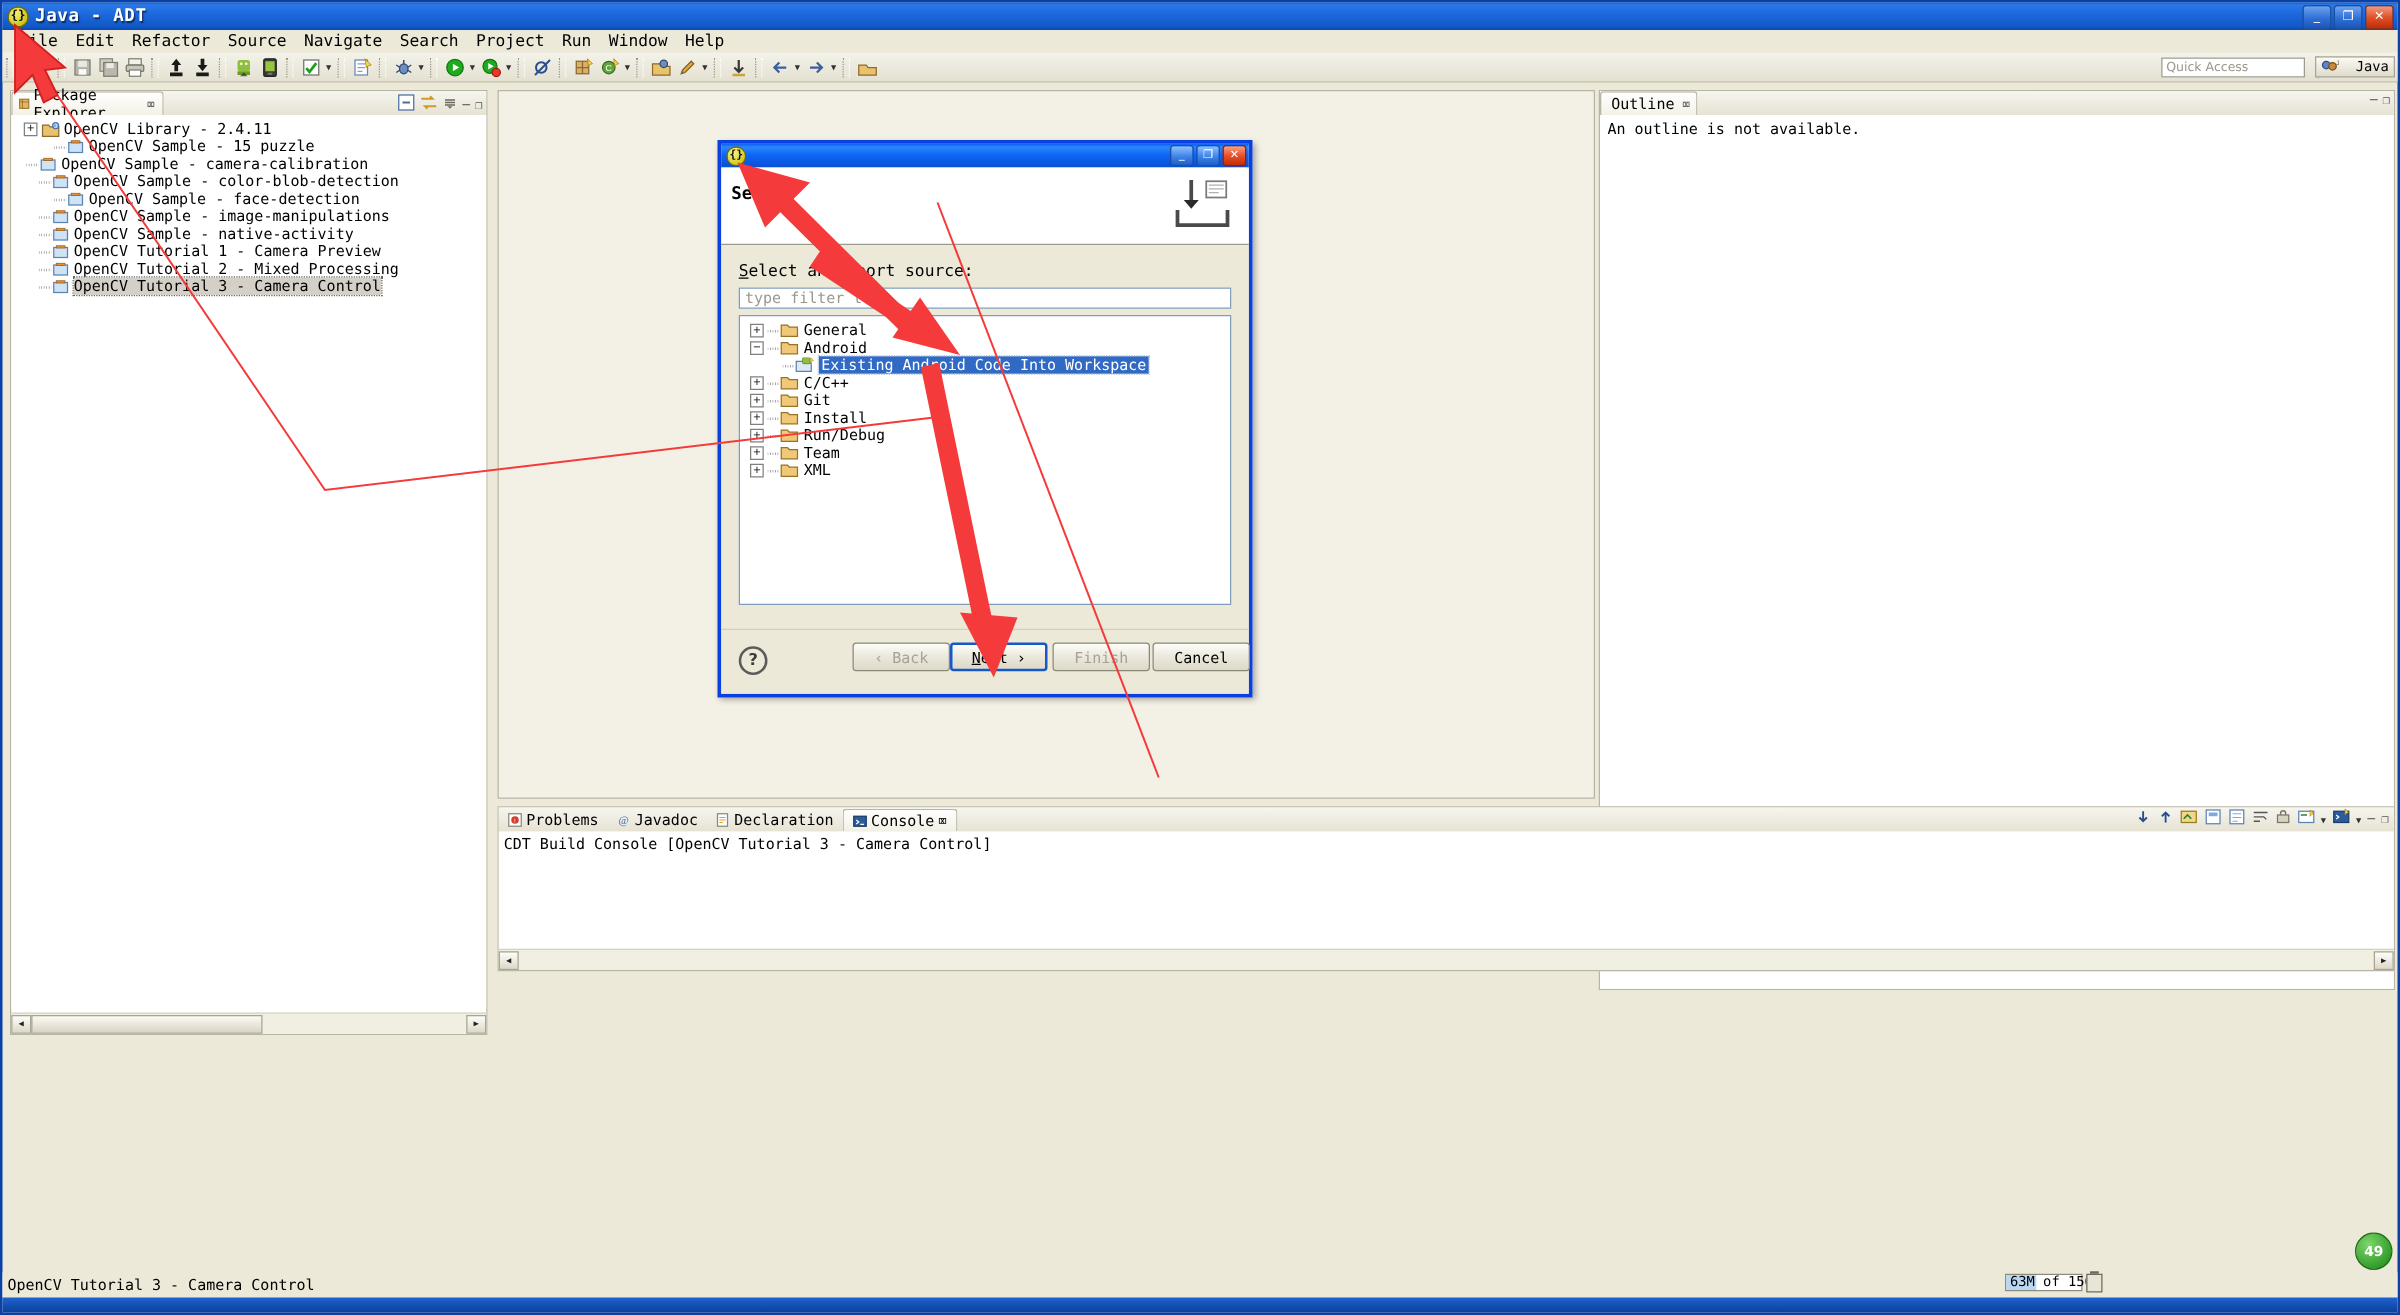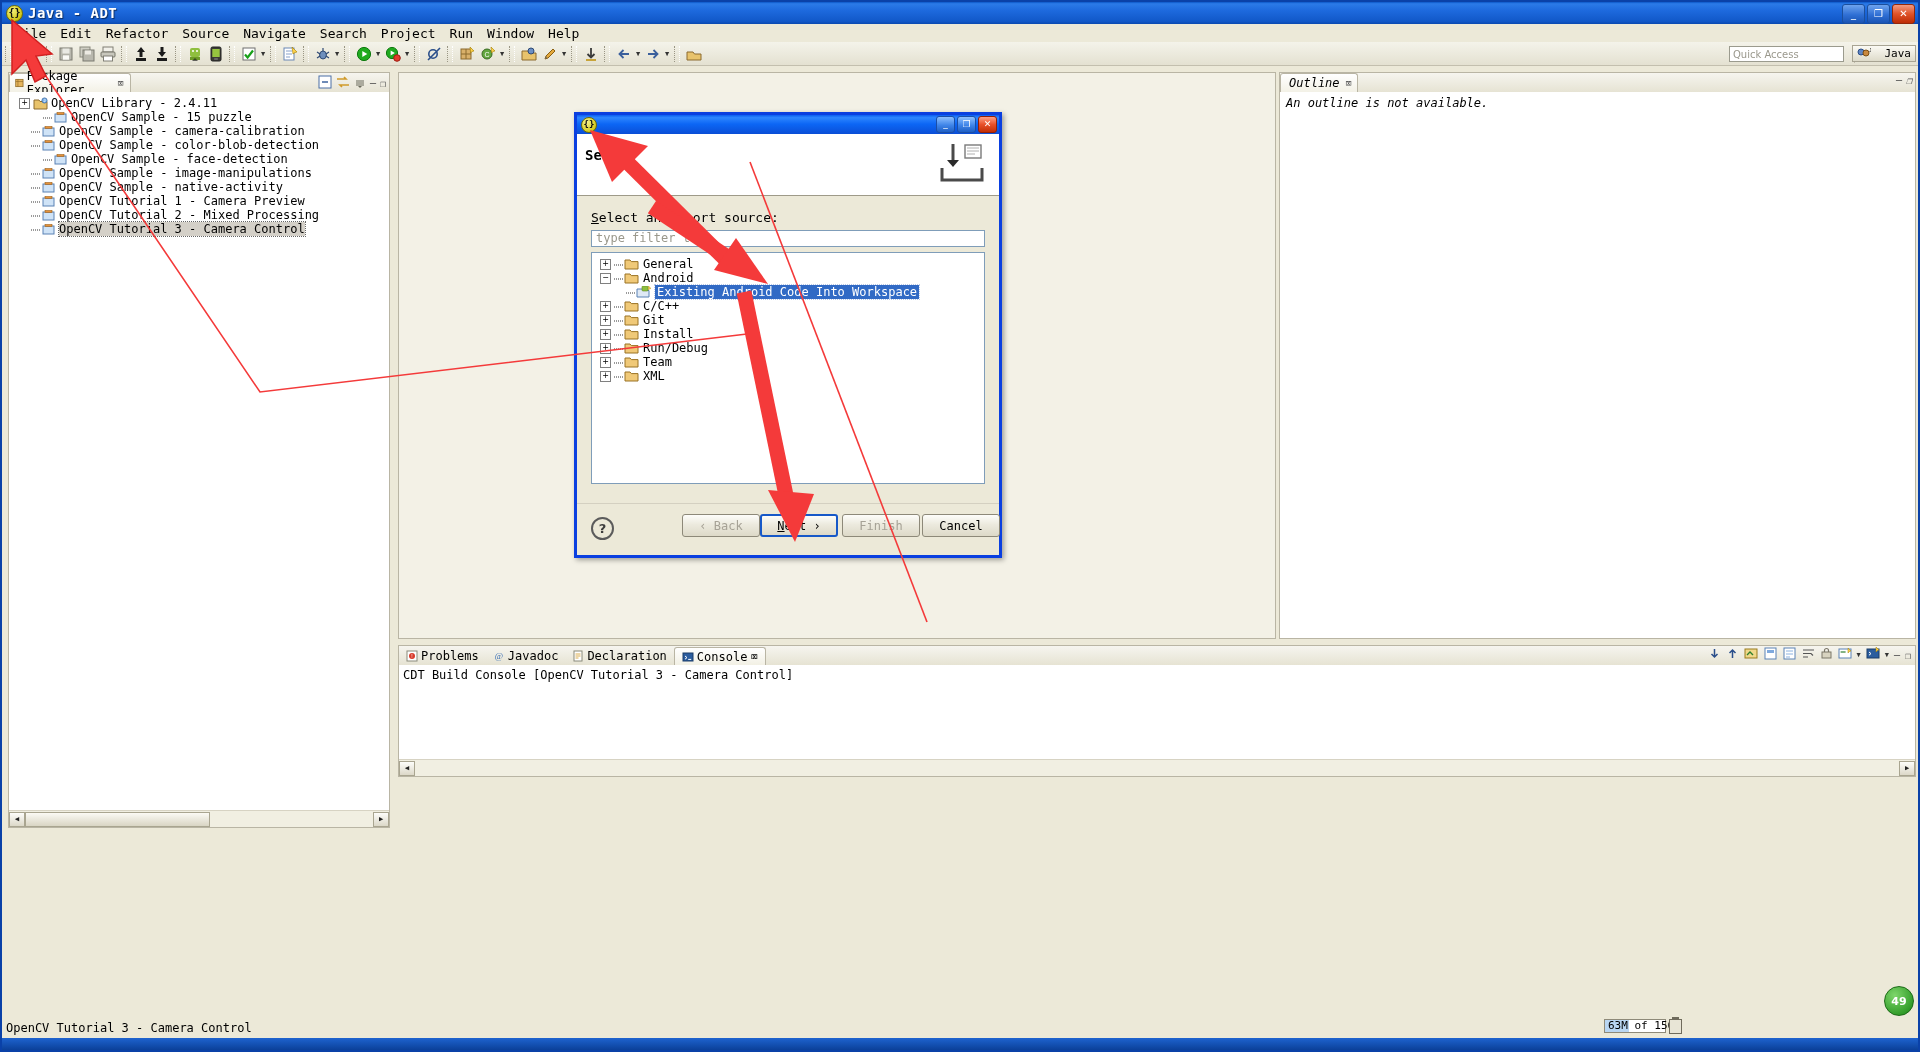--- a/index.html
+++ b/index.html
@@ -639,101 +639,101 @@
           <span class="dots"></span>
         <span class="ico">
           <svg width="15" height="13" viewBox="0 0 15 13">
               <rect x="2" y="3" width="11" height="8" fill="#cfe3f7" stroke="#5a82b5"></rect>
               <rect x="4" y="1.6" width="7" height="1.8" fill="#e6923a" stroke="#9c5c12" stroke-width=".6"></rect>
             </svg>
         </span>
         <span class="lbl">OpenCV Sample - 15 puzzle</span>
       </div>
 
+      <div class="trow" style="">
+        <span class="nub"></span>
+          <span class="dots"></span>
+        <span class="ico">
+          <svg width="15" height="13" viewBox="0 0 15 13">
+              <rect x="2" y="3" width="11" height="8" fill="#cfe3f7" stroke="#5a82b5"></rect>
+              <rect x="4" y="1.6" width="7" height="1.8" fill="#e6923a" stroke="#9c5c12" stroke-width=".6"></rect>
+            </svg>
+        </span>
+        <span class="lbl">OpenCV Sample - camera-calibration</span>
+      </div>
+
       <div class="trow" style="padding-left:10px;">
         <span class="nub"></span>
           <span class="dots"></span>
         <span class="ico">
           <svg width="15" height="13" viewBox="0 0 15 13">
               <rect x="2" y="3" width="11" height="8" fill="#cfe3f7" stroke="#5a82b5"></rect>
               <rect x="4" y="1.6" width="7" height="1.8" fill="#e6923a" stroke="#9c5c12" stroke-width=".6"></rect>
             </svg>
         </span>
-        <span class="lbl">OpenCV Sample - camera-calibration</span>
+        <span class="lbl">OpenCV Sample - color-blob-detection</span>
+      </div>
+
+      <div class="trow" style="padding-left:10px;margin-left:12px;">
+        <span class="nub"></span>
+          <span class="dots"></span>
+        <span class="ico">
+          <svg width="15" height="13" viewBox="0 0 15 13">
+              <rect x="2" y="3" width="11" height="8" fill="#cfe3f7" stroke="#5a82b5"></rect>
+              <rect x="4" y="1.6" width="7" height="1.8" fill="#e6923a" stroke="#9c5c12" stroke-width=".6"></rect>
+            </svg>
+        </span>
+        <span class="lbl">OpenCV Sample - face-detection</span>
       </div>
 
       <div class="trow" style="padding-left:10px;">
         <span class="nub"></span>
           <span class="dots"></span>
         <span class="ico">
           <svg width="15" height="13" viewBox="0 0 15 13">
               <rect x="2" y="3" width="11" height="8" fill="#cfe3f7" stroke="#5a82b5"></rect>
               <rect x="4" y="1.6" width="7" height="1.8" fill="#e6923a" stroke="#9c5c12" stroke-width=".6"></rect>
             </svg>
         </span>
-        <span class="lbl">OpenCV Sample - color-blob-detection</span>
-      </div>
-
-      <div class="trow" style="padding-left:10px;margin-left:12px;">
-        <span class="nub"></span>
-          <span class="dots"></span>
-        <span class="ico">
-          <svg width="15" height="13" viewBox="0 0 15 13">
-              <rect x="2" y="3" width="11" height="8" fill="#cfe3f7" stroke="#5a82b5"></rect>
-              <rect x="4" y="1.6" width="7" height="1.8" fill="#e6923a" stroke="#9c5c12" stroke-width=".6"></rect>
-            </svg>
-        </span>
-        <span class="lbl">OpenCV Sample - face-detection</span>
+        <span class="lbl">OpenCV Sample - image-manipulations</span>
       </div>
 
       <div class="trow" style="padding-left:10px;">
         <span class="nub"></span>
           <span class="dots"></span>
         <span class="ico">
           <svg width="15" height="13" viewBox="0 0 15 13">
               <rect x="2" y="3" width="11" height="8" fill="#cfe3f7" stroke="#5a82b5"></rect>
               <rect x="4" y="1.6" width="7" height="1.8" fill="#e6923a" stroke="#9c5c12" stroke-width=".6"></rect>
             </svg>
         </span>
-        <span class="lbl">OpenCV Sample - image-manipulations</span>
+        <span class="lbl">OpenCV Sample - native-activity</span>
       </div>
 
       <div class="trow" style="padding-left:10px;">
         <span class="nub"></span>
           <span class="dots"></span>
         <span class="ico">
           <svg width="15" height="13" viewBox="0 0 15 13">
               <rect x="2" y="3" width="11" height="8" fill="#cfe3f7" stroke="#5a82b5"></rect>
               <rect x="4" y="1.6" width="7" height="1.8" fill="#e6923a" stroke="#9c5c12" stroke-width=".6"></rect>
             </svg>
         </span>
-        <span class="lbl">OpenCV Sample - native-activity</span>
+        <span class="lbl">OpenCV Tutorial 1 - Camera Preview</span>
       </div>
 
       <div class="trow" style="padding-left:10px;">
         <span class="nub"></span>
           <span class="dots"></span>
         <span class="ico">
           <svg width="15" height="13" viewBox="0 0 15 13">
               <rect x="2" y="3" width="11" height="8" fill="#cfe3f7" stroke="#5a82b5"></rect>
               <rect x="4" y="1.6" width="7" height="1.8" fill="#e6923a" stroke="#9c5c12" stroke-width=".6"></rect>
             </svg>
         </span>
-        <span class="lbl">OpenCV Tutorial 1 - Camera Preview</span>
-      </div>
-
-      <div class="trow" style="padding-left:10px;">
-        <span class="nub"></span>
-          <span class="dots"></span>
-        <span class="ico">
-          <svg width="15" height="13" viewBox="0 0 15 13">
-              <rect x="2" y="3" width="11" height="8" fill="#cfe3f7" stroke="#5a82b5"></rect>
-              <rect x="4" y="1.6" width="7" height="1.8" fill="#e6923a" stroke="#9c5c12" stroke-width=".6"></rect>
-            </svg>
-        </span>
         <span class="lbl">OpenCV Tutorial 2 - Mixed Processing</span>
       </div>
 
       <div class="trow sel" style="padding-left:10px;">
         <span class="nub"></span>
           <span class="dots"></span>
         <span class="ico">
           <svg width="15" height="13" viewBox="0 0 15 13">
               <rect x="2" y="3" width="11" height="8" fill="#cfe3f7" stroke="#5a82b5"></rect>
               <rect x="4" y="1.6" width="7" height="1.8" fill="#e6923a" stroke="#9c5c12" stroke-width=".6"></rect>
@@ -746,21 +746,21 @@
     <div class="hsb">
       <div class="sb-arrow">◀</div>
       <div class="sb-thumb" style="width:185px;"></div>
       <div style="flex:1;"></div>
       <div class="sb-arrow">▶</div>
     </div>
   </div>
 
   <div class="editor-area" style="left:396px;top:70px;width:878px;height:567px;"></div>
 
-  <div class="view" style="left:1277px;top:70px;width:637px;height:567px;font-style:italic;">
+  <div class="view" style="left:1277px;top:70px;width:637px;height:720px;">
     <div class="view-tabrow">
       <div class="vtab" style="width:78px;">
         <svg width="12" height="12" viewBox="0 0 12 12">
             <rect x="1" y="1" width="10" height="10" fill="#fff" stroke="#5a82b5"></rect>
             <path d="M3 4h6M3 6.5h6M3 9h4" stroke="#5a82b5" stroke-width=".9"></path>
           </svg>
         <span style="font-size:12px;">Outline</span>
         <span class="x">⌧</span>
       </div>
       <div class="vtoolbar">

